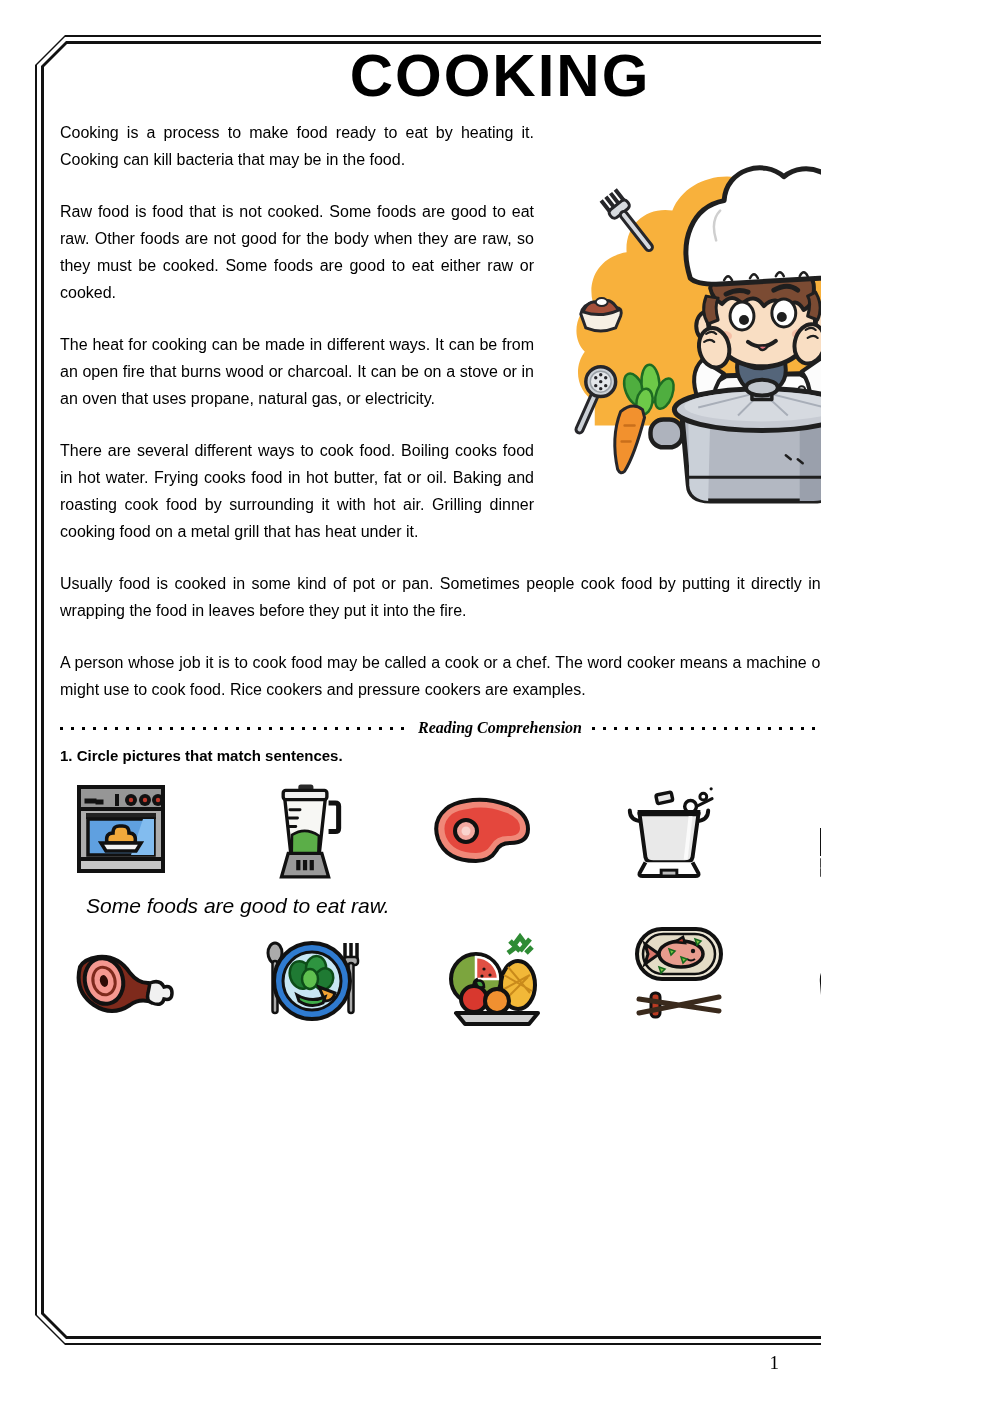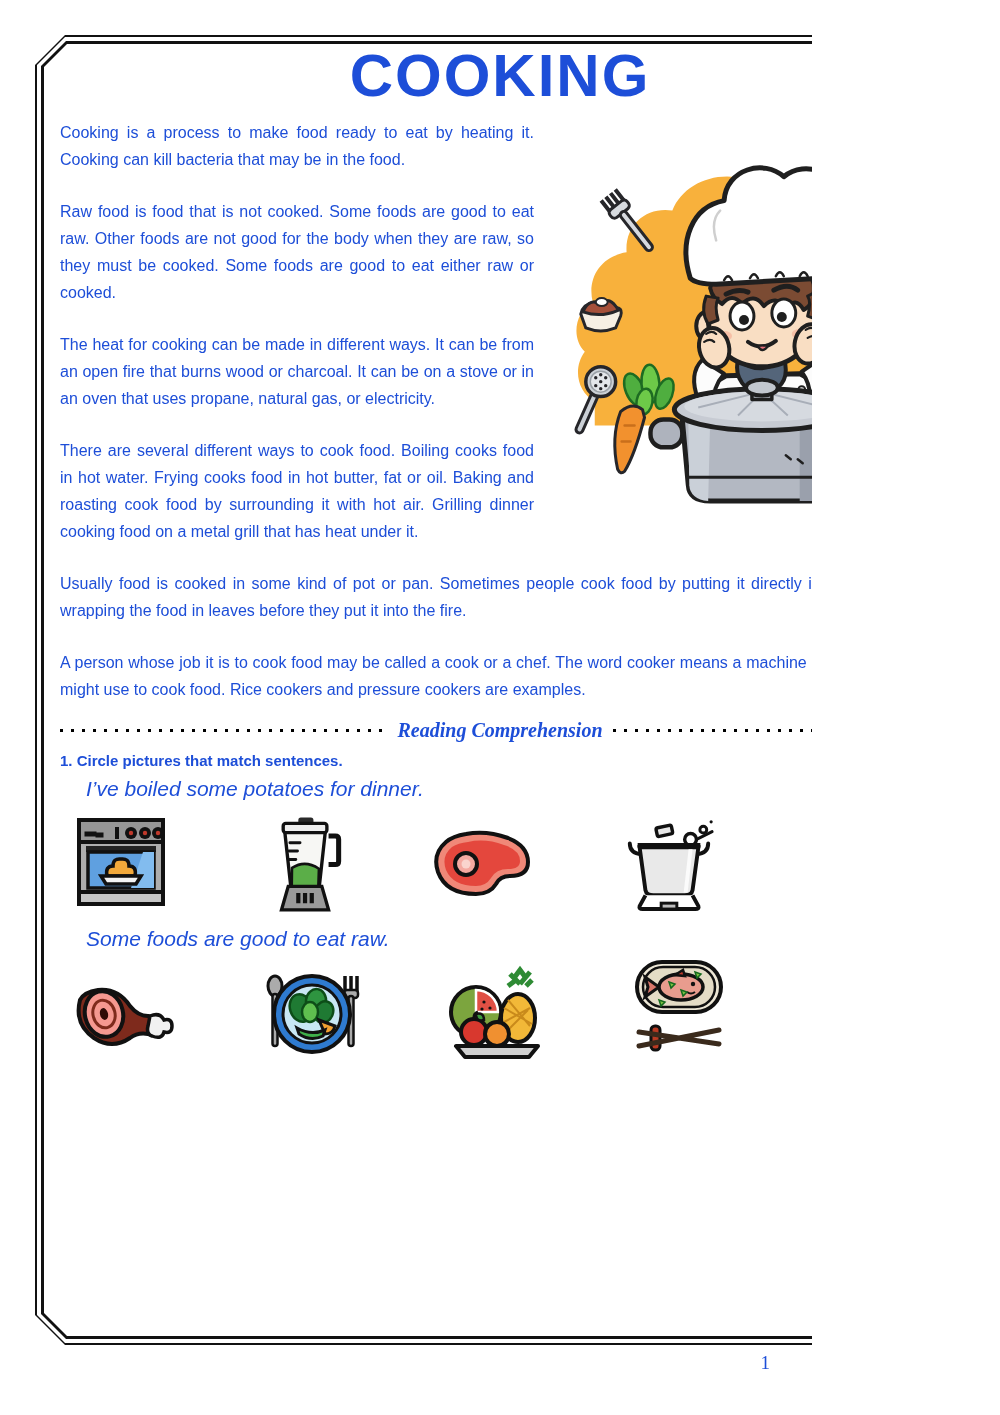--- a/index.html
+++ b/index.html
@@ -1,33 +1,33 @@
 <!DOCTYPE html>
 <html><head>
 <meta charset="utf-8">
 <style>
   html,body{margin:0;padding:0;background:#fff;}
   .page{position:relative;width:812px;height:1415px;background:#fff;overflow:hidden;
-        font-family:"Liberation Sans",sans-serif;color:#1d4ed8;}
+        font-family:"Liberation Sans",sans-serif;color:#000000;padding-left:9px;}
   
   .frame{position:absolute;left:35px;top:35px;width:930px;height:1310px;}
   .f{position:absolute;}
   .f1{inset:0;background:#111;clip-path:polygon(30px 0,calc(100% - 30px) 0,100% 30px,100% calc(100% - 30px),calc(100% - 30px) 100%,30px 100%,0 calc(100% - 30px),0 30px);}
   .f2{inset:2px;background:#fff;clip-path:polygon(28px 0,calc(100% - 28px) 0,100% 28px,100% calc(100% - 28px),calc(100% - 28px) 100%,28px 100%,0 calc(100% - 28px),0 28px);}
   .f3{inset:6px;background:#111;clip-path:polygon(25px 0,calc(100% - 25px) 0,100% 25px,100% calc(100% - 25px),calc(100% - 25px) 100%,25px 100%,0 calc(100% - 25px),0 25px);}
   .f4{inset:9px;background:#fff;clip-path:polygon(23px 0,calc(100% - 23px) 0,100% 23px,100% calc(100% - 23px),calc(100% - 23px) 100%,23px 100%,0 calc(100% - 23px),0 23px);}
   .content{position:absolute;left:60px;top:44px;width:880px;}
   .title{margin:0 0 12px 0;text-align:center;font-size:60px;font-weight:900;letter-spacing:2px;line-height:1.05;}
   .article{font-size:16px;font-weight:normal;line-height:27px;text-align:justify;}
   .article p{margin:0 0 25px 0;}
   .article p:last-child{margin-bottom:12px;}
   .illu{float:right;width:392px;height:396px;margin:2px 0 8px 14px;}
   .divider{clear:both;display:flex;align-items:center;margin:16px 0 10px 0;}
   .dots{flex:1;height:3px;background:repeating-linear-gradient(90deg,#000 0 3px,transparent 3px 11px);}
-  .divider-label{margin:0 10px;font-family:"Liberation Serif",serif;font-style:italic;font-weight:600;font-size:20px;white-space:nowrap;}
+  .divider-label{margin:0 10px;font-family:"Liberation Serif",serif;font-style:italic;font-weight:600;font-size:16px;white-space:nowrap;}
   .exercise-title{font-size:15px;font-weight:bold;margin:4px 0 8px 0;}
   .sentence{font-size:21px;font-style:italic;margin:8px 0 4px 26px;}
   .icon-row{display:flex;justify-content:space-between;align-items:center;padding:4px 30px 4px 10px;height:106px;}
   .icon-cell{display:flex;align-items:center;justify-content:center;}
   .footer{position:absolute;left:0;right:0;top:1362px;text-align:center;font-size:23px;font-weight:bold;}
   .pagenum{position:absolute;right:42px;top:1352px;font-family:"Liberation Serif",serif;font-size:19px;}
   svg{display:block;}
 </style>
 </head>
 <body>
@@ -196,21 +196,20 @@
       <span class="divider-label">Reading Comprehension</span>
       <span class="dots"></span>
     </div>
 
     <div class="exercise">
       <div class="exercise-title">
         <span>1.</span>
         <span>Circle pictures that match sentences.</span>
       </div>
 
-      <div class="sentence">I’ve boiled some potatoes for dinner.</div>
 
       <div class="icon-row">
 
         <div class="icon-cell">
           <svg width="102" height="100" viewBox="0 0 100 100">
             <rect x="8" y="8" width="84" height="84" rx="2" fill="#ADADAD" stroke="#111" stroke-width="4"></rect>
             <rect x="8" y="8" width="84" height="22" fill="#969696" stroke="#111" stroke-width="4"></rect>
             <path d="M16 22 h7 M27 23 h3" stroke="#111" stroke-width="5" stroke-linecap="square"></path>
             <rect x="44" y="15" width="4" height="12" fill="#111"></rect>
             <g>

